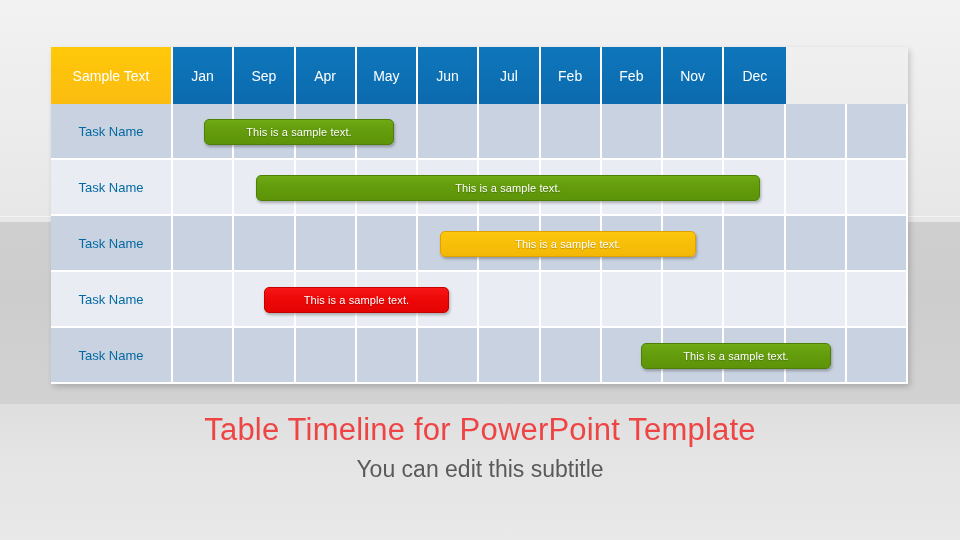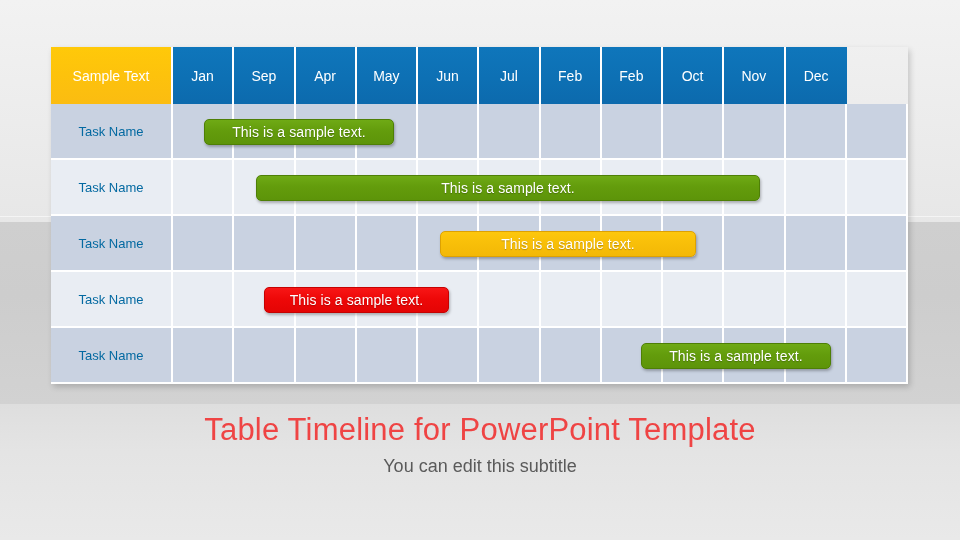--- a/index.html
+++ b/index.html
@@ -112,21 +112,21 @@
     pointer-events: none;
   }
   .bar {
     position: absolute;
     height: 26px;
     border-radius: 5px;
     display: flex;
     align-items: center;
     justify-content: center;
     color: #ffffff;
-    font-size: 14px;
+    font-size: 11px;
     letter-spacing: 0.1px;
     box-sizing: border-box;
     pointer-events: auto;
     box-shadow: 1px 2px 3px rgba(0,0,0,0.28);
     text-shadow: 0 1px 1px rgba(0,0,0,0.25);
   }
   .bar.green {
     background: linear-gradient(180deg, #6faa15 0%, #639c0c 45%, #5d9409 100%);
     border: 1px solid #4e7f06;
   }
@@ -150,21 +150,21 @@
     color: #ef4444;
     font-weight: normal;
     letter-spacing: 0.2px;
   }
   #subtitle {
     position: absolute;
     left: 0;
     top: 456px;
     width: 960px;
     text-align: center;
-    font-size: 18px;
+    font-size: 23px;
     color: #5a5a5a;
     font-weight: normal;
   }
 </style>
 </head>
 <body>
 
 <div id="slide">
 
   <div class="bg-top"></div>
@@ -196,23 +196,20 @@
       <div class="cell month-col hdr-month">
         <span>Jul</span>
       </div>
       <div class="cell month-col hdr-month">
         <span>Feb</span>
       </div>
       <div class="cell month-col hdr-month">
         <span>Feb</span>
       </div>
       <div class="cell month-col hdr-month">
-        <span>Oct</span>
-      </div>
-      <div class="cell month-col hdr-month">
         <span>Nov</span>
       </div>
       <div class="cell month-col hdr-month">
         <span>Dec</span>
       </div>
     </div>
 
     <div class="row data odd">
       <div class="cell label-col cell-task">
         <span>Task Name</span>

